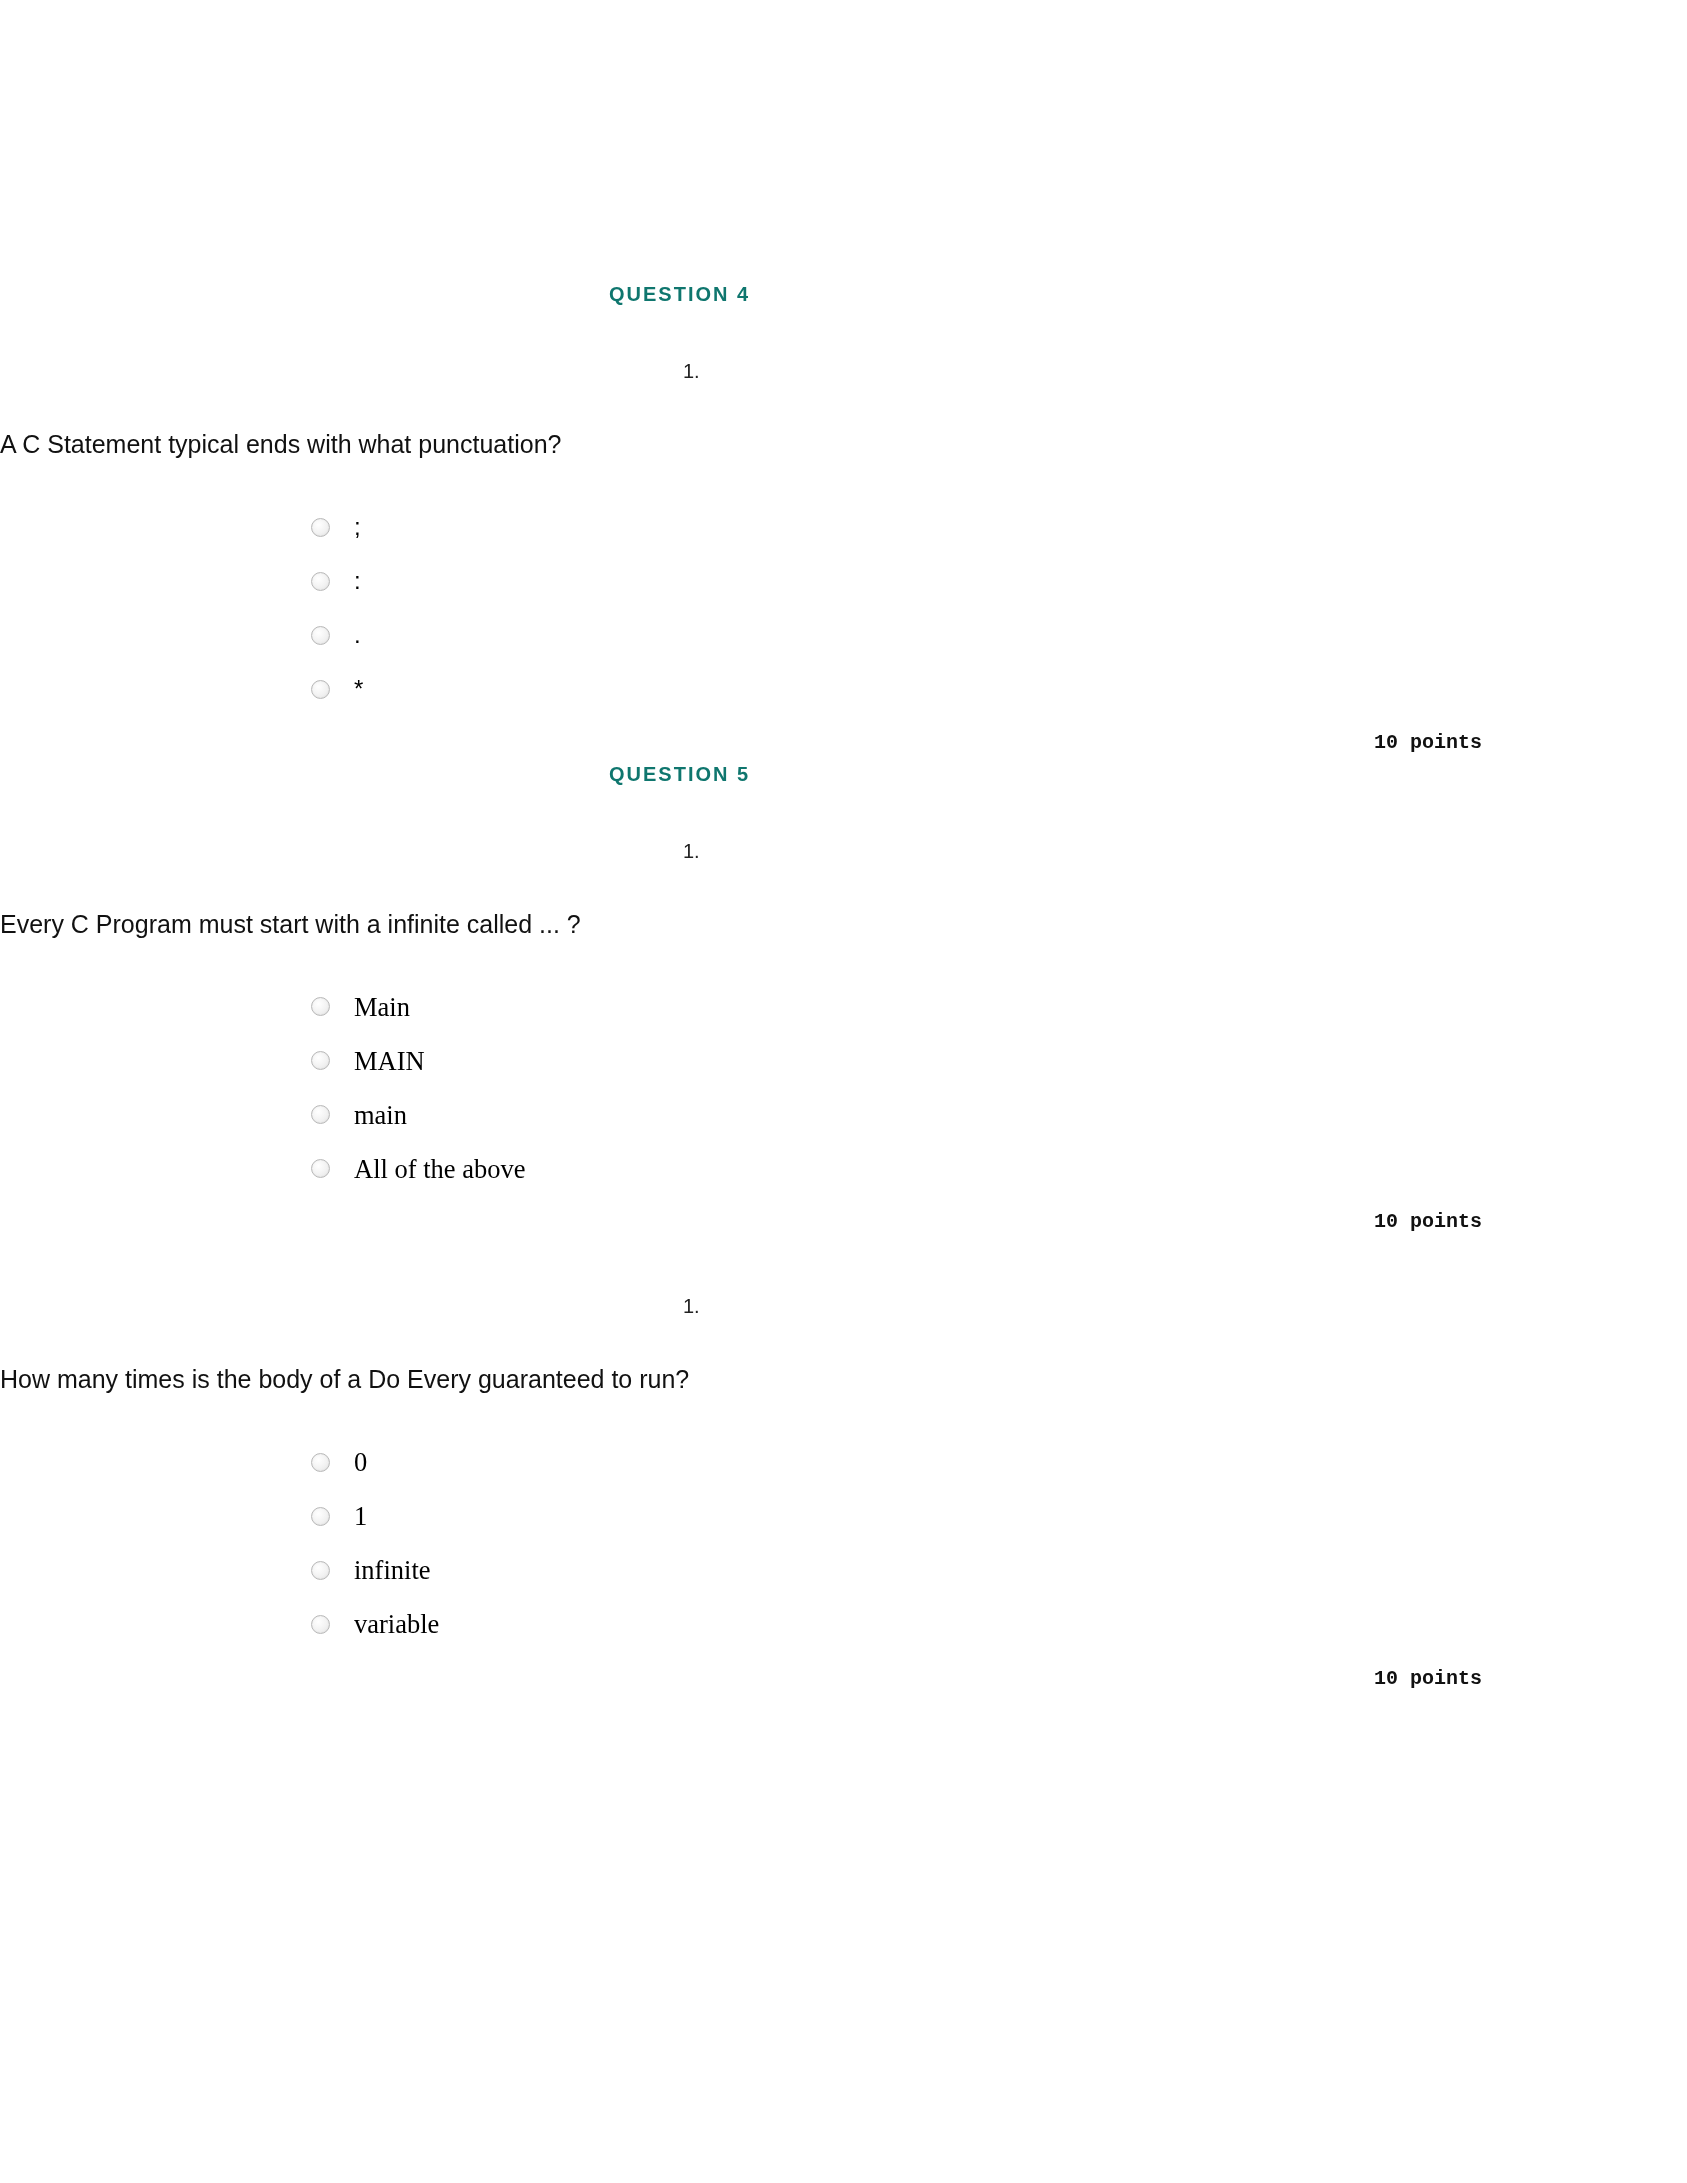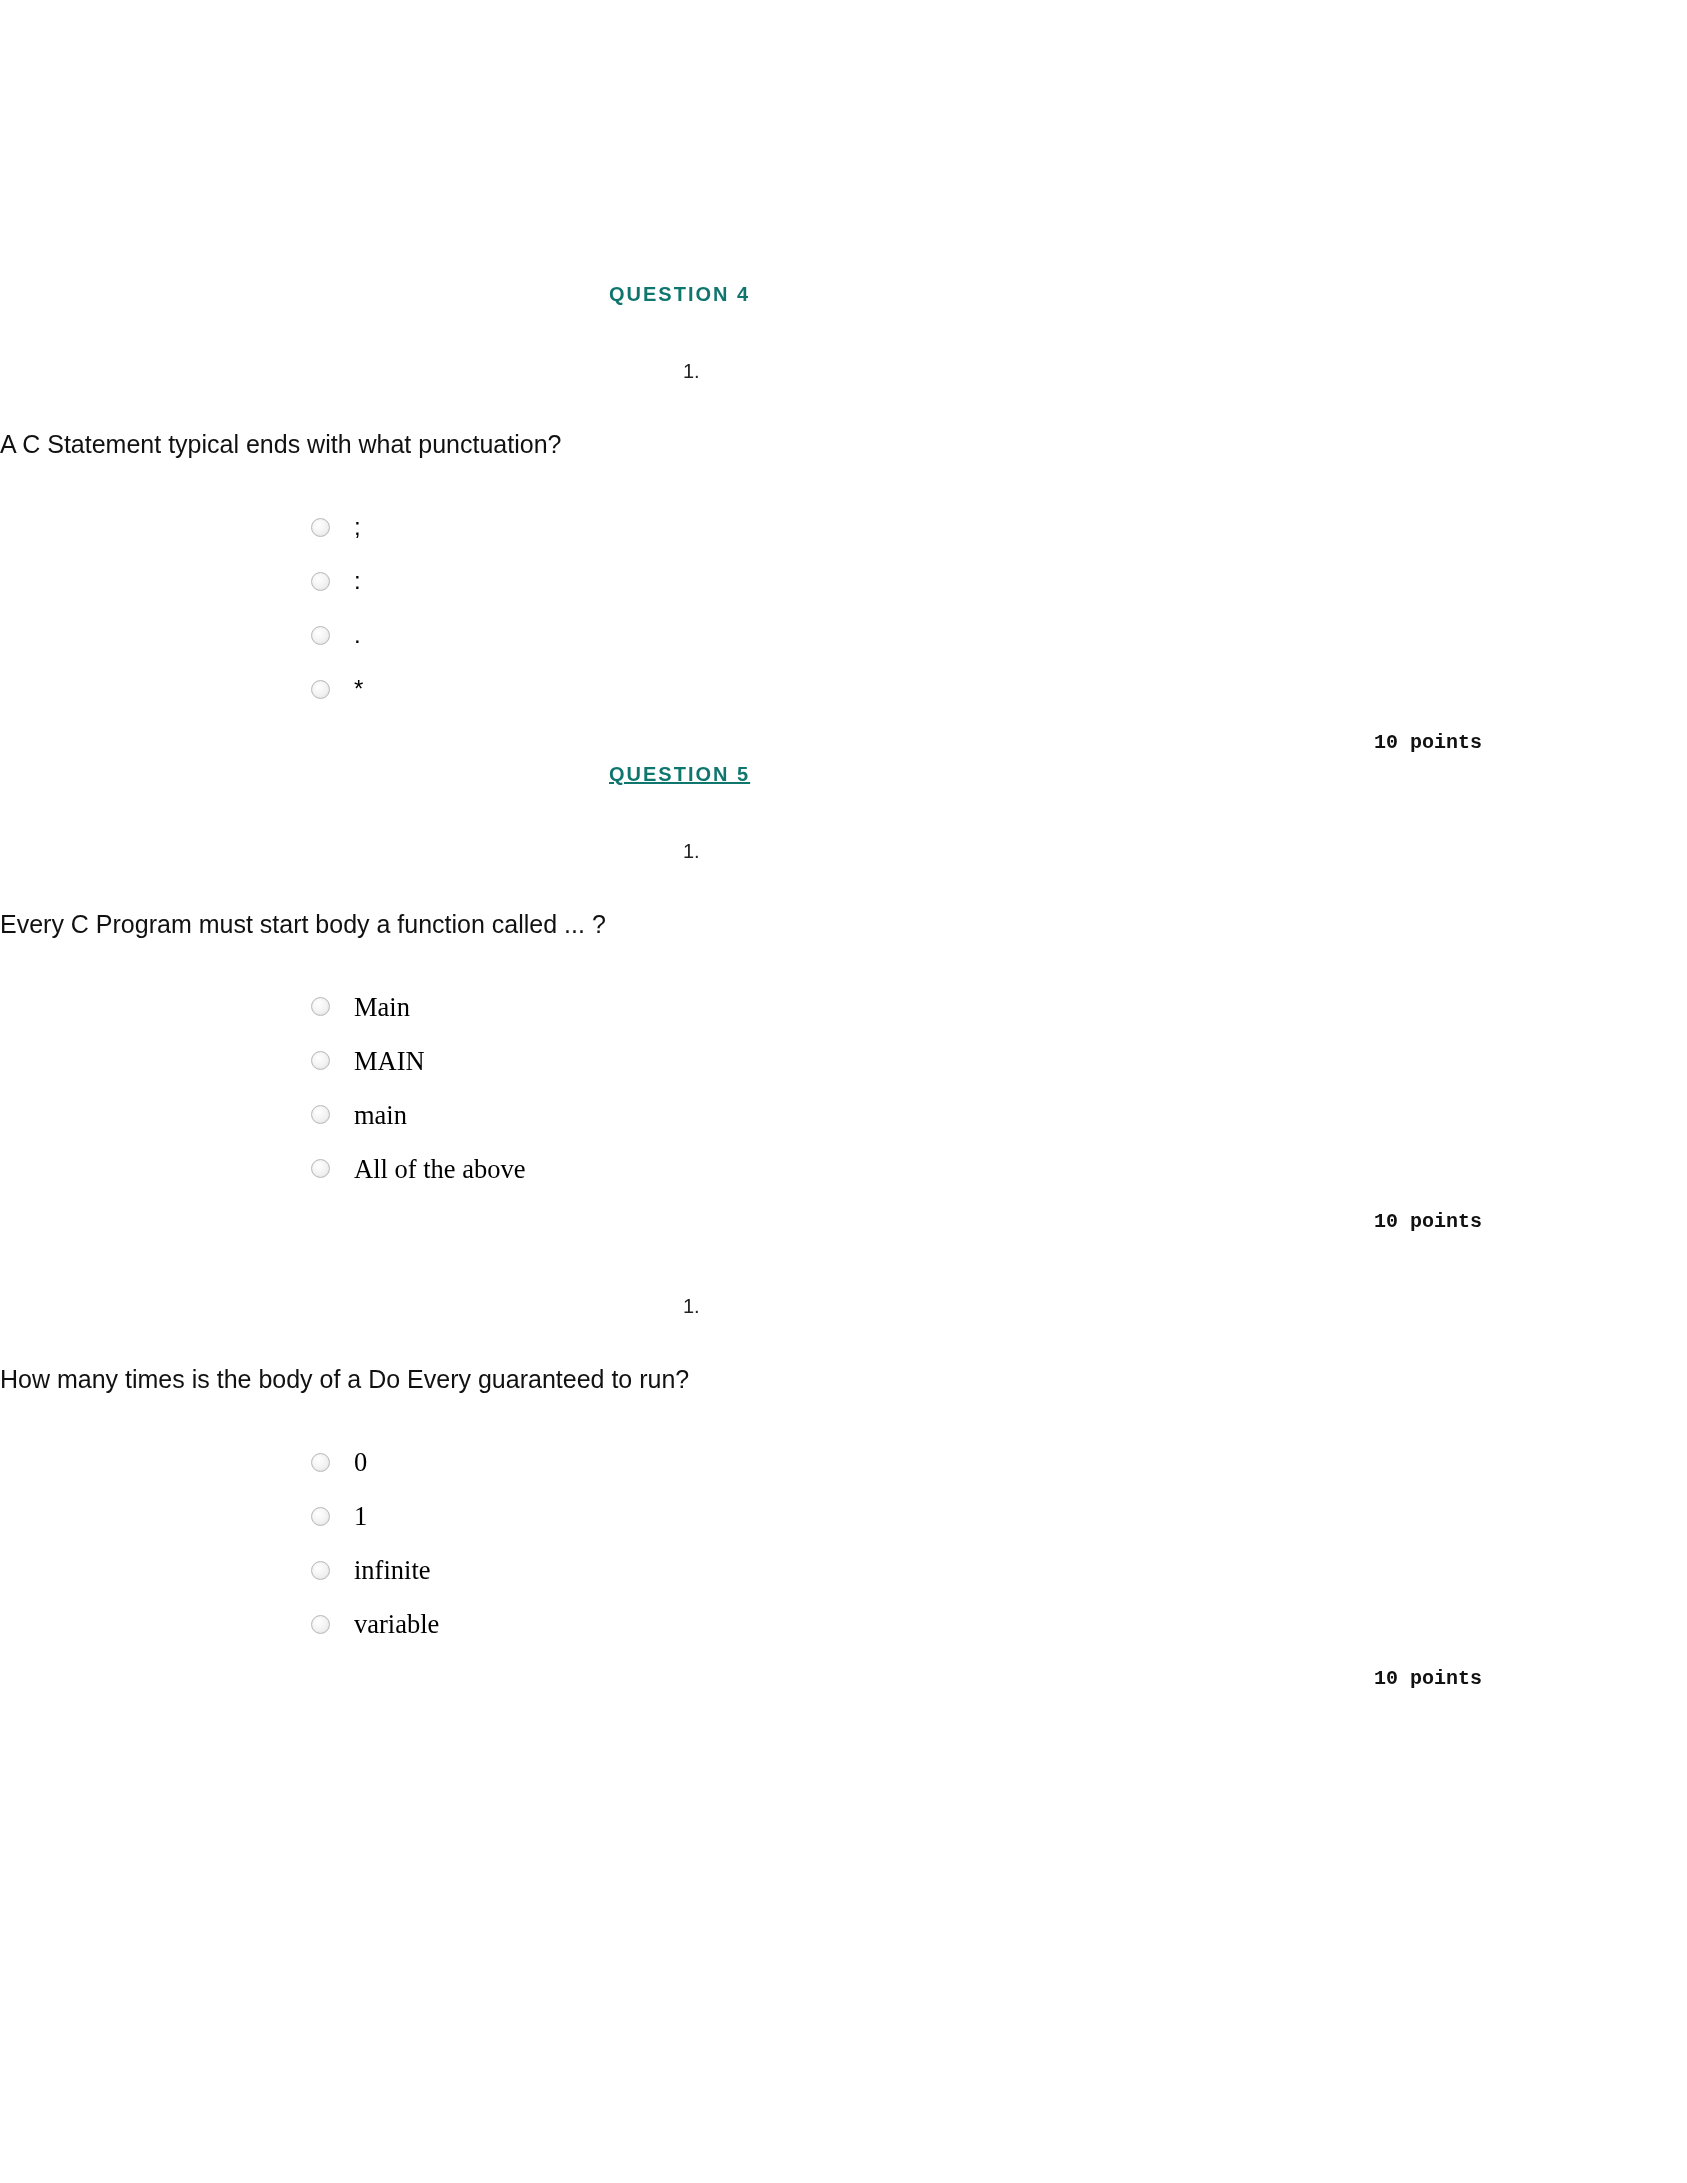--- a/index.html
+++ b/index.html
@@ -96,21 +96,21 @@
     font-weight: bold;
     font-size: 20px;
     color: #111111;
   }
 
   
   #block-0 { padding-top: 283px; }
   #block-0 .points { margin-top: 14.6px; }
 
   #block-1 { padding-top: 9.3px; }
-  #block-1 .question-header { margin-top: 0; text-decoration: underline; }
+  #block-1 .question-header { margin-top: 0; }
   #block-1 .points { margin-top: 14.6px; }
 
   #block-2 { padding-top: 8px; }
   #block-2 .points { margin-top: 16px; }
 </style>
 </head>
 <body>
 
 <div class="page">
 
@@ -135,21 +135,21 @@
         <span class="radio"></span>
         <span class="option-label symbolic">*</span>
       </div>
     </div>
     <div class="points">10 points</div>
   </div>
 
   <div class="question-block" id="block-1">
     <div class="question-header">QUESTION 5</div>
     <div class="question-number">1.</div>
-    <div class="question-text">Every C Program must start body a function called ... ?</div>
+    <div class="question-text">Every C Program must start with a infinite called ... ?</div>
     <div class="options">
       <div class="option-row">
         <span class="radio"></span>
         <span class="option-label">Main</span>
       </div>
       <div class="option-row">
         <span class="radio"></span>
         <span class="option-label">MAIN</span>
       </div>
       <div class="option-row">

